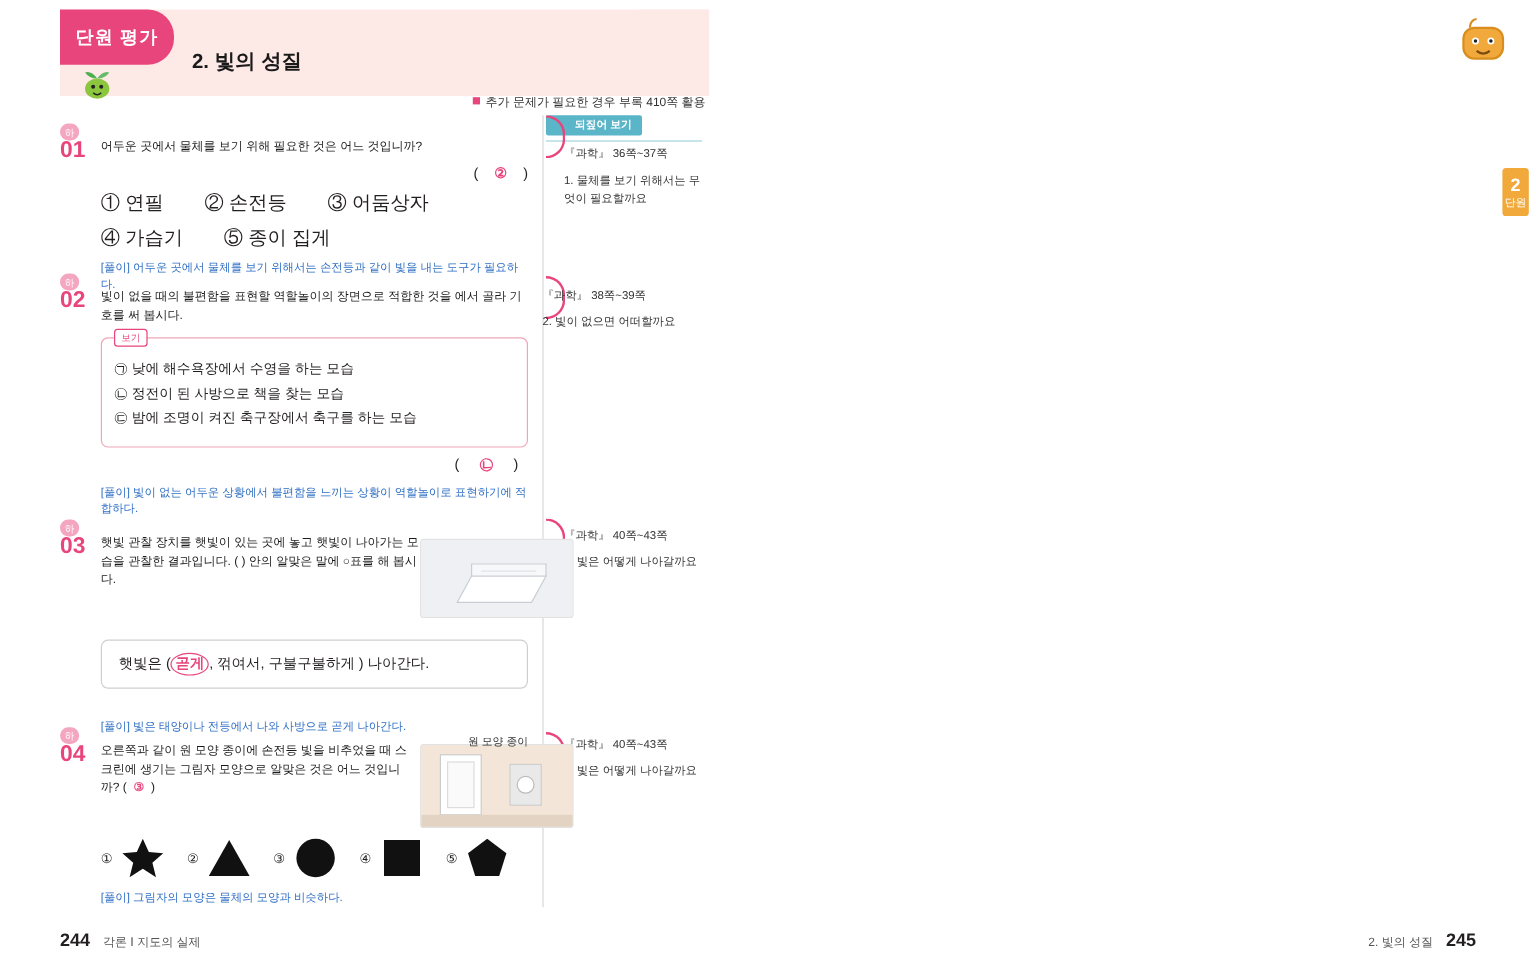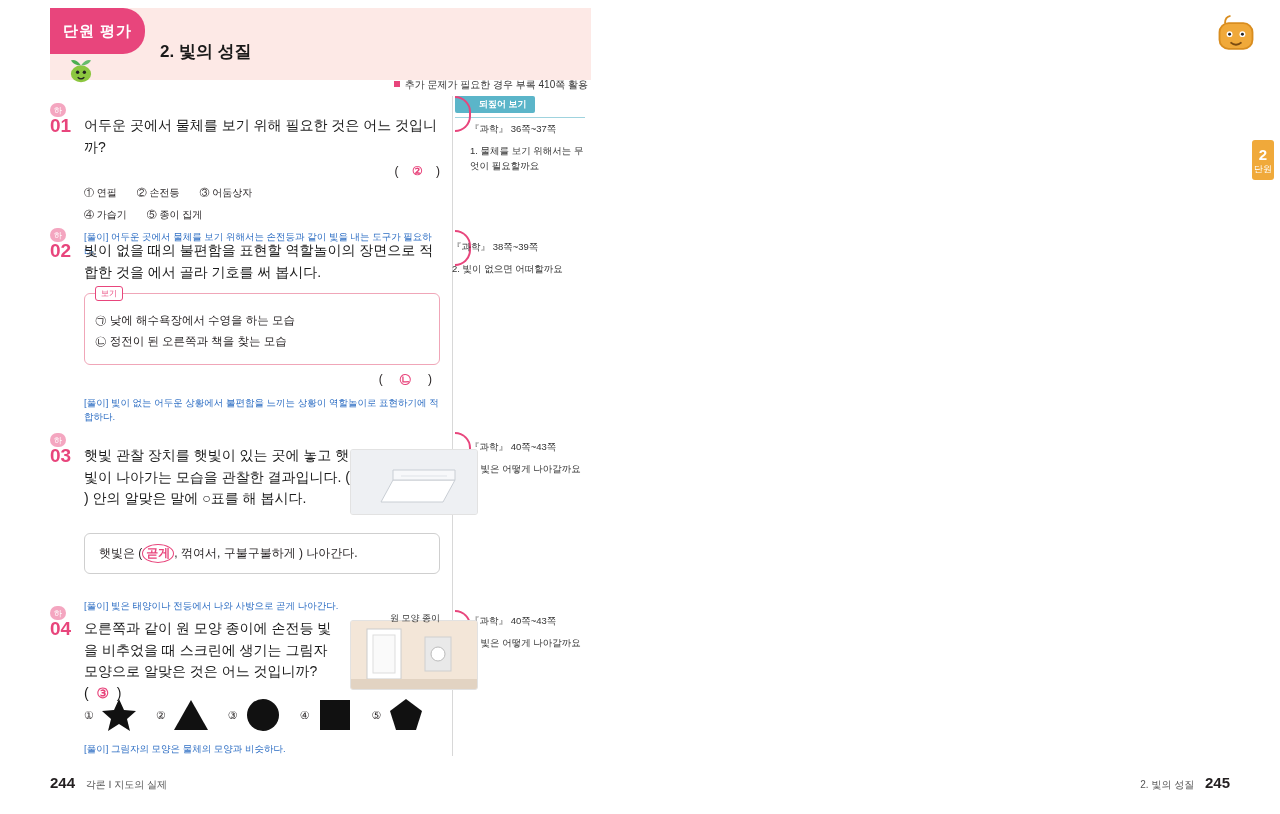--- a/index.html
+++ b/index.html
@@ -71,24 +71,24 @@
     width:16px; height:14px; border-radius:8px;
     background:#f4a6c0; color:#fff; font-size:8px;
     display:flex; align-items:center; justify-content:center;
   }
   .q-num{
     position:absolute; left:0; top:0; width:28px;
     font-size:19px; font-weight:bold; color:#e8457c;
     font-family:"Liberation Sans", sans-serif;
   }
   .q-body{ margin-left:34px; }
-  .q-text{ font-size:14px; line-height:1.55; color:#1a1a1a; }
+  .q-text{ font-size:10px; line-height:1.55; color:#1a1a1a; }
   .ans-paren{ text-align:right; font-size:12px; margin-top:6px; }
   .ans-val{ color:#e8457c; font-weight:bold; }
-  .choices{ display:flex; gap:20px; font-size:10px; margin-top:8px; }
+  .choices{ display:flex; gap:34px; font-size:16px; margin-top:8px; }
   .explain{ color:#2f6fc4; font-size:9.5px; margin-top:8px; line-height:1.5; }
   .boxgi{
     border:1px solid #f0a6b8; border-radius:6px; padding:16px 14px 12px 10px;
     position:relative; margin-top:10px; background:#fff;
   }
   .boxgi-tag{
     position:absolute; left:10px; top:-8px; background:#fff; color:#e8457c;
     border:1px solid #e8457c; border-radius:3px; font-size:8px; padding:1px 5px;
   }
   .boxgi .line{ font-size:11.5px; line-height:1.8; }
@@ -192,21 +192,22 @@
   </div>
 
   <div class="q" style="left:50px; top:240px; width:390px;">
     <div class="q-badge">하</div>
     <div class="q-num">02</div>
     <div class="q-body">
       <div class="q-text">빛이 없을 때의 불편함을 표현할 역할놀이의 장면으로 적합한 것을 에서 골라 기호를 써 봅시다.</div>
       <div class="boxgi">
         <span class="boxgi-tag">보기</span>
         <div class="line">㉠ 낮에 해수욕장에서 수영을 하는 모습</div>
-        <div class="line">㉡ 정전이 된 오른쪽과 책을 찾는 모습</div>
+        <div class="line">㉡ 정전이 된 사방으로 책을 찾는 모습</div>
+        <div class="line">㉢ 밤에 조명이 켜진 축구장에서 축구를 하는 모습</div>
       </div>
       <div class="ans-paren" style="padding-right:8px;">(&nbsp;&nbsp;&nbsp;&nbsp;&nbsp;<span class="ans-val">㉡</span>&nbsp;&nbsp;&nbsp;&nbsp;&nbsp;)</div>
       <div class="explain">[풀이] 빛이 없는 어두운 상황에서 불편함을 느끼는 상황이 역할놀이로 표현하기에 적합하다.</div>
     </div>
   </div>
 
   <div class="q" style="left:50px; top:445px; width:390px;">
     <div class="q-badge">하</div>
     <div class="q-num">03</div>
     <div class="q-body" style="width:270px;">

